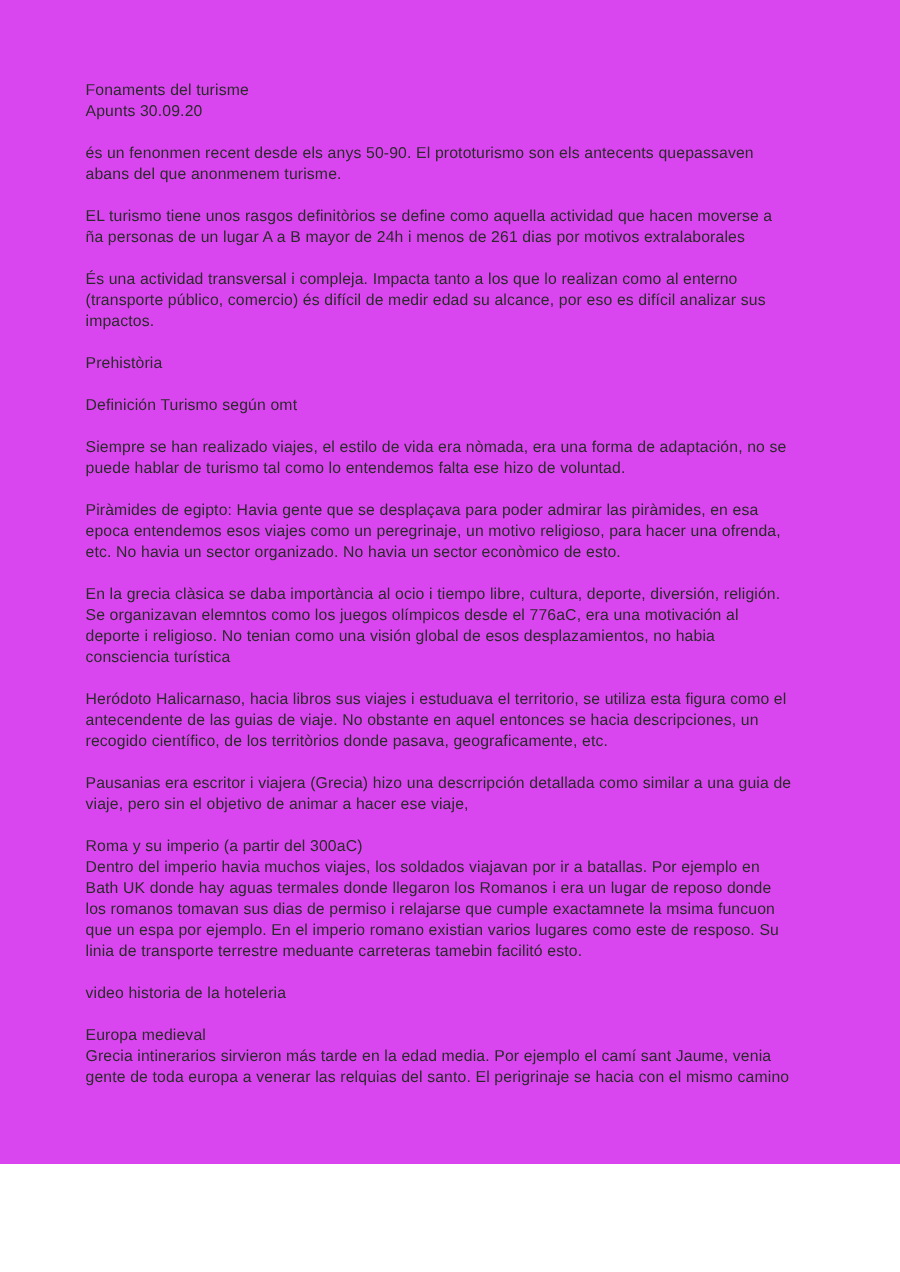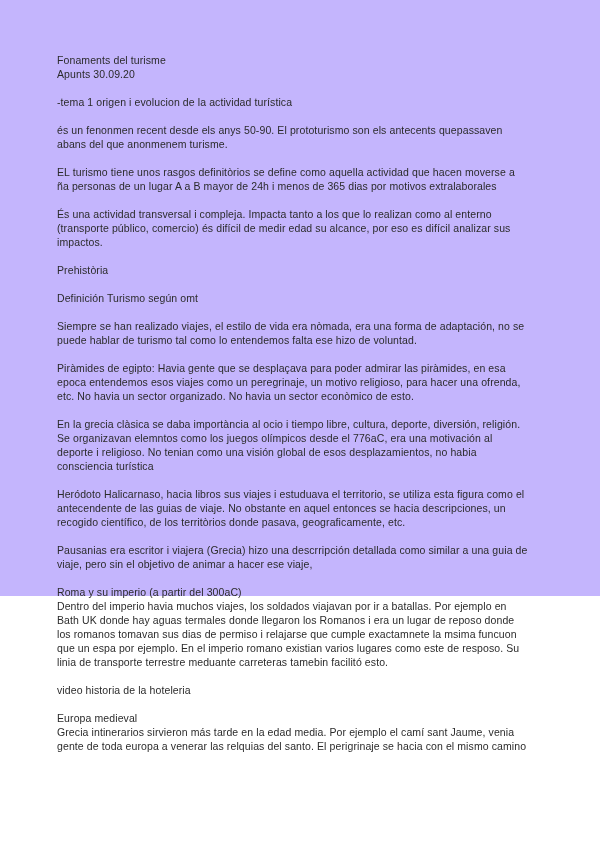--- a/index.html
+++ b/index.html
@@ -12,22 +12,22 @@
     height: 848px;
     position: relative;
     overflow: hidden;
     font-family: "Liberation Sans", sans-serif;
   }
   .page {
     position: absolute;
     left: 0;
     top: 0;
     width: 600px;
-    height: 596px;
-    background: #c4b5fd;
+    height: 776px;
+    background: #d946ef;
   }
   .content {
     position: absolute;
     left: 57px;
     top: 53px;
     width: 540px;
     color: #2b2b2b;
     font-size: 10.5px;
     line-height: 14px;
     letter-spacing: 0.1px;
@@ -37,25 +37,24 @@
     white-space: pre-line;
   }
 </style>
 </head>
 <body>
 
 <div class="page">
   <div class="content">
     <p>Fonaments del turisme
 Apunts 30.09.20</p>
-    <p>-tema 1 origen i evolucion de la actividad turística</p>
     <p>és un fenonmen recent desde els anys 50-90. El prototurismo son els antecents quepassaven
 abans del que anonmenem turisme.</p>
     <p>EL turismo tiene unos rasgos definitòrios se define como aquella actividad que hacen moverse a
-ña personas de un lugar A a B mayor de 24h i menos de 365 dias por motivos extralaborales</p>
+ña personas de un lugar A a B mayor de 24h i menos de 261 dias por motivos extralaborales</p>
     <p>És una actividad transversal i compleja. Impacta tanto a los que lo realizan como al enterno
 (transporte público, comercio) és difícil de medir edad su alcance, por eso es difícil analizar sus
 impactos.</p>
     <p>Prehistòria</p>
     <p>Definición Turismo según omt</p>
     <p>Siempre se han realizado viajes, el estilo de vida era nòmada, era una forma de adaptación, no se
 puede hablar de turismo tal como lo entendemos falta ese hizo de voluntad.</p>
     <p>Piràmides de egipto: Havia gente que se desplaçava para poder admirar las piràmides, en esa
 epoca entendemos esos viajes como un peregrinaje, un motivo religioso, para hacer una ofrenda,
 etc. No havia un sector organizado. No havia un sector econòmico de esto.</p>

